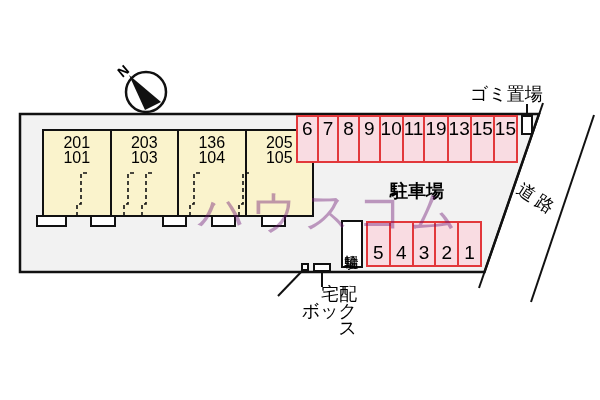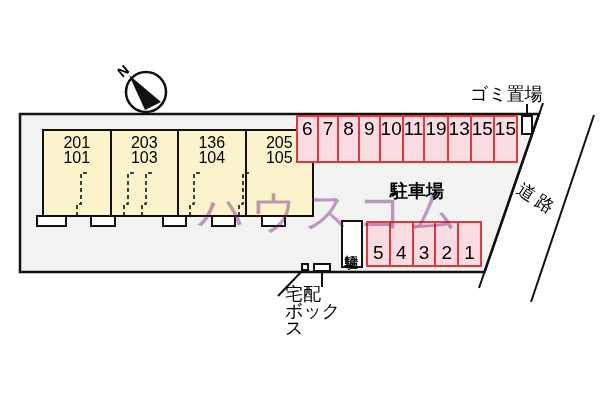--- a/index.html
+++ b/index.html
@@ -34,21 +34,21 @@
   
   .lbl{position:absolute;z-index:5;font-size:18px;line-height:19px;white-space:nowrap;}
   #bicycle-box{
     position:absolute;left:341px;top:220px;width:22px;height:48px;z-index:4;
     background:#fff;border:2px solid #111;box-sizing:border-box;
     writing-mode:vertical-rl;text-orientation:upright;
     font-size:14px;line-height:18px;text-align:center;letter-spacing:0;
   }
   #road-label{left:507px;top:190px;width:60px;text-align:center;
     transform:rotate(33deg);letter-spacing:4px;}
-  #delivery-label{left:285px;top:286px;width:72px;text-align:left;line-height:17px;white-space:normal;}
+  #delivery-label{left:285px;top:286px;width:72px;text-align:right;line-height:17px;white-space:normal;}
   #north-label{left:118px;top:63px;font-size:14px;font-weight:bold;
     transform:rotate(-40deg);z-index:5;}
 
   #watermark{
     left:198px;top:181px;z-index:6;font-size:46px;letter-spacing:6px;
     color:#701a75;opacity:0.42;pointer-events:none;white-space:nowrap;
   }
 </style>
 </head>
 <body>

